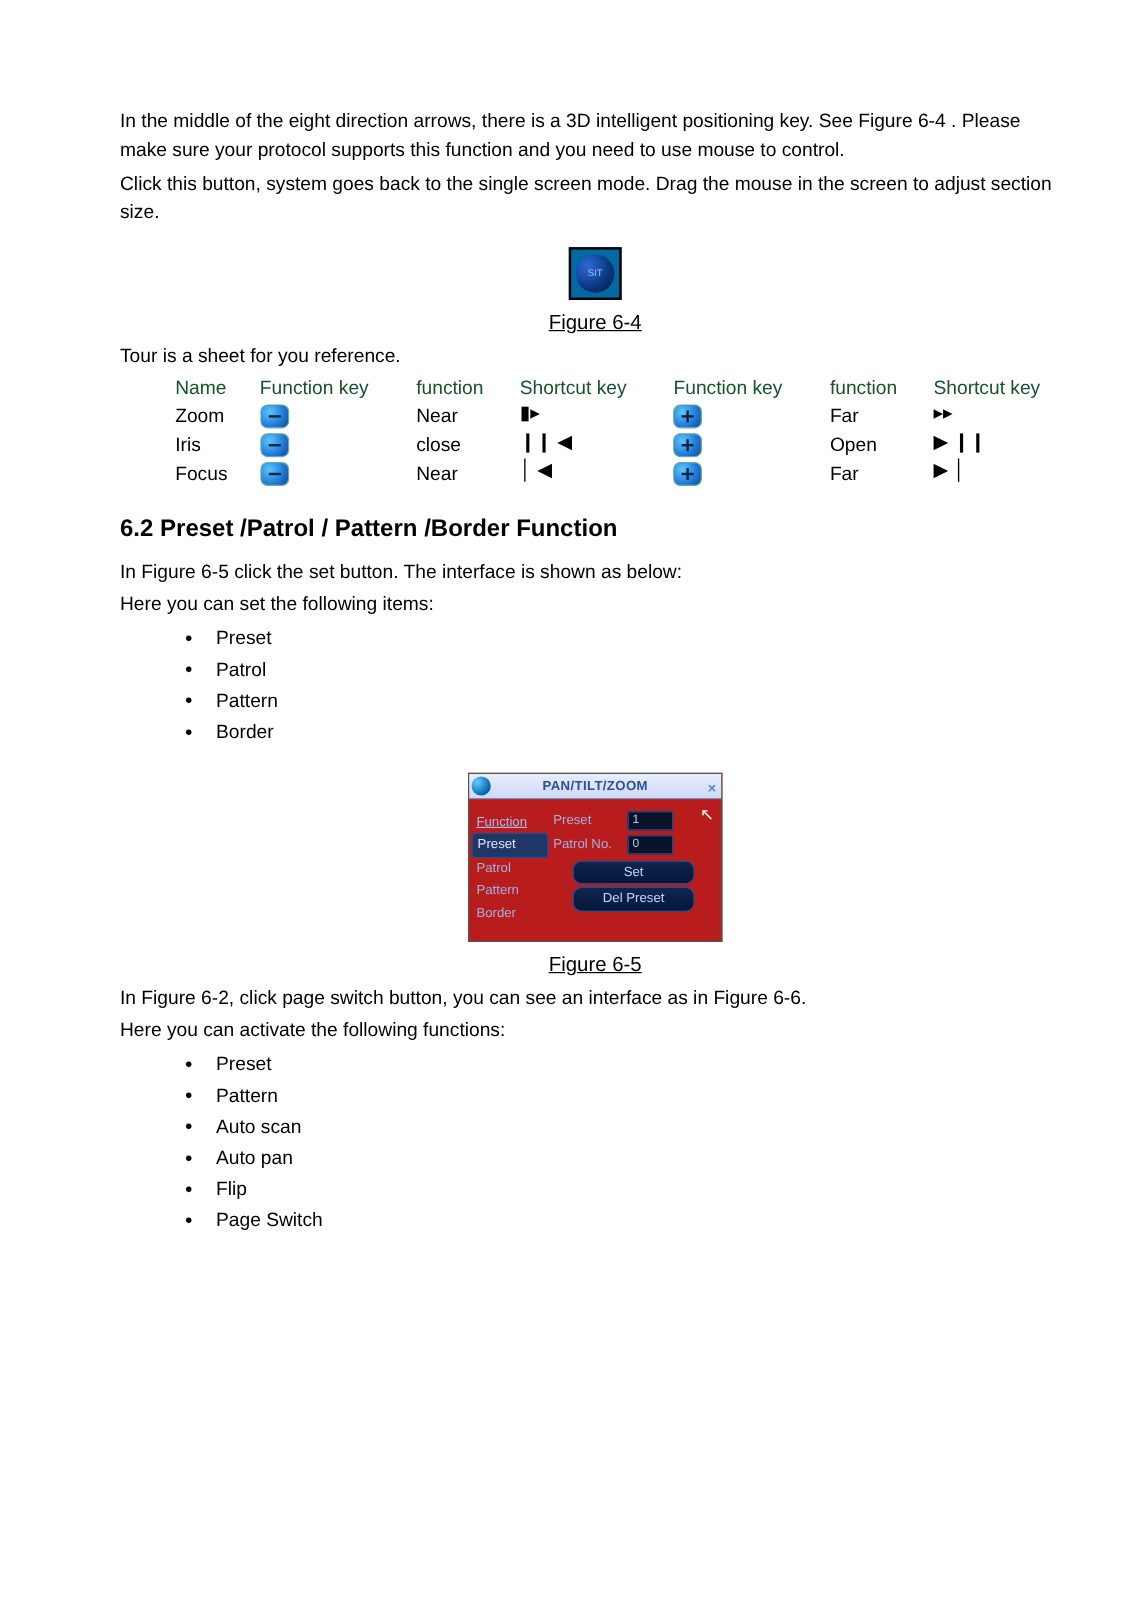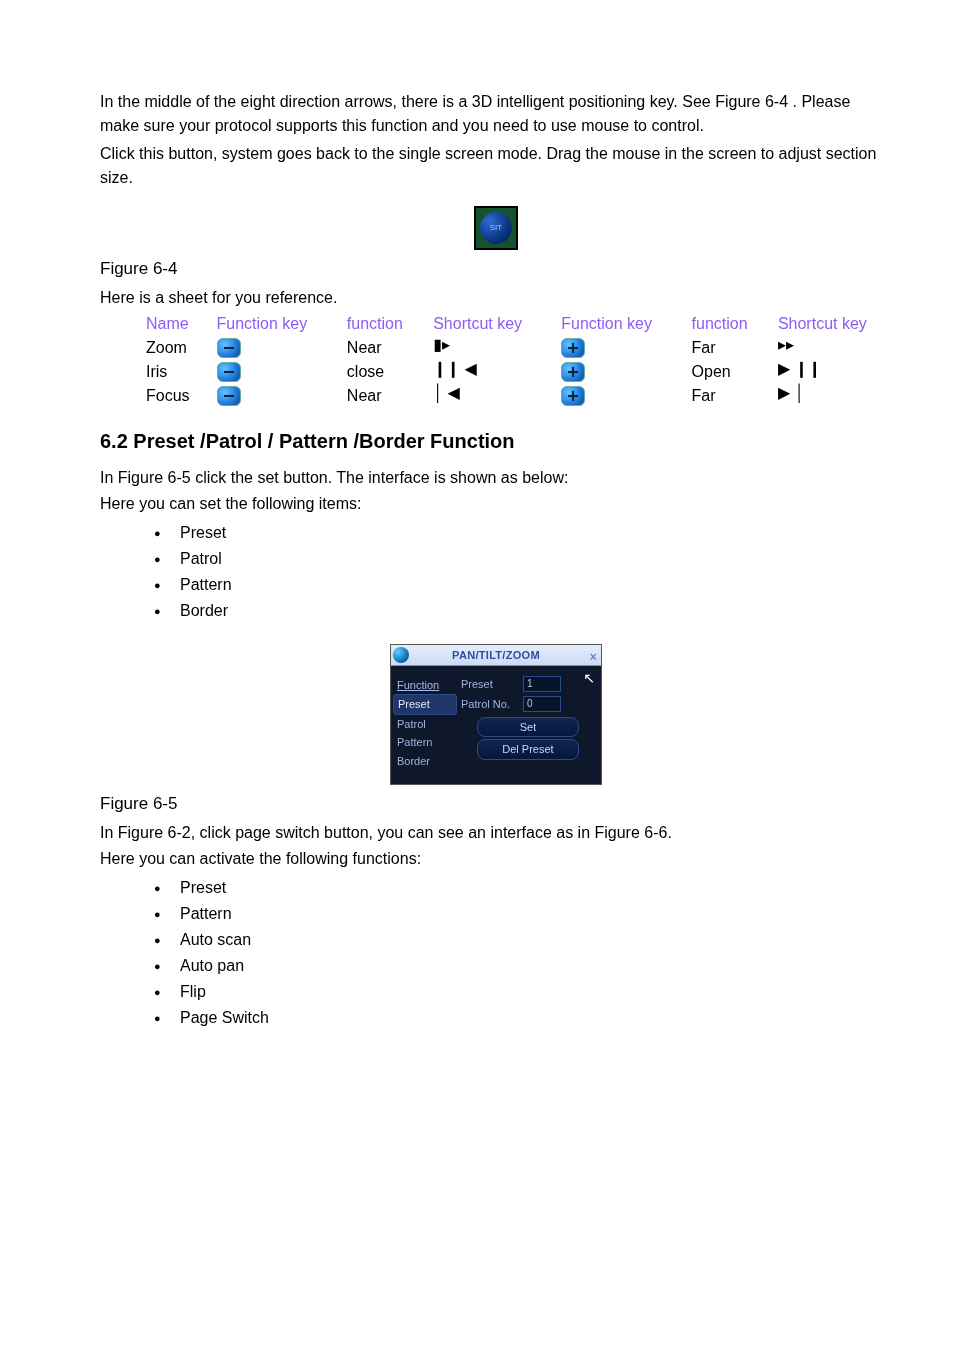--- a/index.html
+++ b/index.html
@@ -12,53 +12,53 @@
     box-sizing: border-box;
     line-height: 1.5;
   }
   p { margin: 0 0 2px 0; }
   .para { margin-bottom: 4px; }
 
   .center-block { text-align: center; margin: 16px 0 6px 0; }
   .sit-btn {
     display:inline-block;
     width:40px; height:40px;
-    background:#14532d;
+    background:#0369a1;
     border:2px solid #000;
     border-radius:0;
     position:relative;
     vertical-align:middle;
   }
   .sit-btn .inner {
     position:absolute; top:4px; left:4px; right:4px; bottom:4px;
     border-radius:50%;
     background:radial-gradient(circle at 30% 30%, #2d6ad9 0%, #09357c 60%, #031b44 100%);
   }
   .sit-btn .label {
     position:absolute; top:50%; left:50%; transform:translate(-50%,-50%);
     font-size:8px; color:#a0c0ff;
   }
-  .fig-caption { text-align:left; font-size:17px; margin:4px 0 4px 0;}
+  .fig-caption { text-align:center; font-size:17px; margin:4px 0 4px 0;text-decoration:underline;}
 
   .ref-intro { margin-top:4px; }
 
   table.ref {
     border-collapse: collapse;
     margin-left: 40px;
     width: 760px;
   }
   table.ref td, table.ref th {
     text-align:left;
     font-weight:normal;
     font-size:16px;
     padding: 0 6px;
     vertical-align: top;
     height:22px;
   }
-  table.ref th { color:#8b5cf6; }
+  table.ref th { color:#14532d; }
   .icon-round {
     display:inline-block;
     width:22px; height:18px;
     border-radius:6px;
     background:radial-gradient(circle at 30% 30%, #5cc7ff 0%, #1f78d9 60%, #104a88 100%);
     border:1px solid #6aa;
     position:relative;
     vertical-align:middle;
   }
   .icon-round .minus {
@@ -97,21 +97,21 @@
     margin-left:-26px;
     vertical-align:middle;
   }
   ul.bullets li { padding:1px 0; }
 
   
   .ptz-dialog {
     width: 210px;
     margin: 20px auto 6px auto;
     border: 1px solid #555;
-    background: #0f172a;
+    background: #b91c1c;
     color:#b8ccff;
     font-size:12px;
     font-family: Arial, sans-serif;
     position:relative;
   }
   .ptz-title {
     height:20px; line-height:20px;
     background: linear-gradient(#e6eefc, #cddaf4);
     border-bottom:1px solid #7090c0;
     color:#2a4fa0;
@@ -168,21 +168,21 @@
 <p class="para">Click this button, system goes back to the single screen mode. Drag the mouse in the screen to adjust section size.</p>
 
 <div class="center-block">
   <span class="sit-btn">
     <span class="inner"></span>
     <span class="label">SIT</span>
   </span>
 </div>
 <div class="fig-caption">Figure 6-4</div>
 
-<p class="ref-intro">Here is a sheet for you reference.</p>
+<p class="ref-intro">Tour is a sheet for you reference.</p>
 
 <table class="ref">
   <tbody>
       <tr>
     <th>Name</th>
     <th>Function key</th>
     <th>function</th>
     <th>Shortcut key</th>
     <th>Function key</th>
     <th>function</th>

